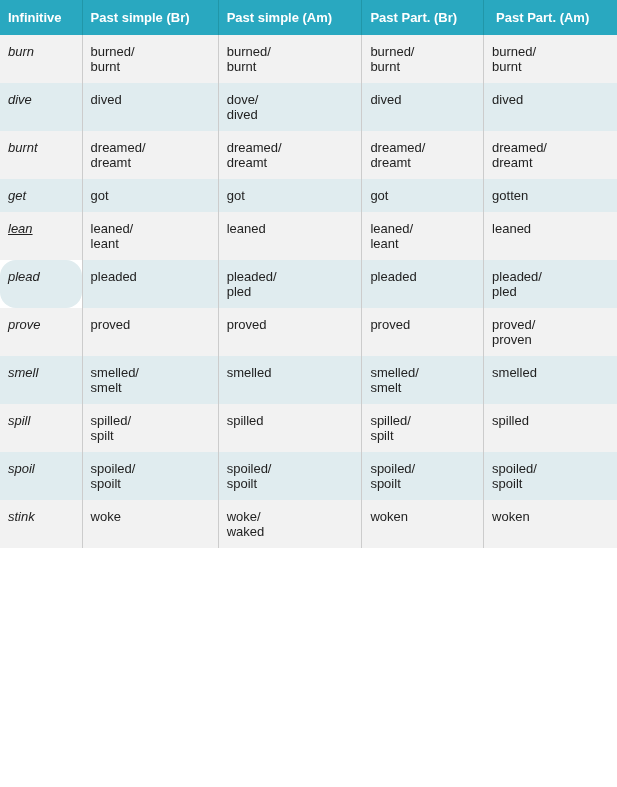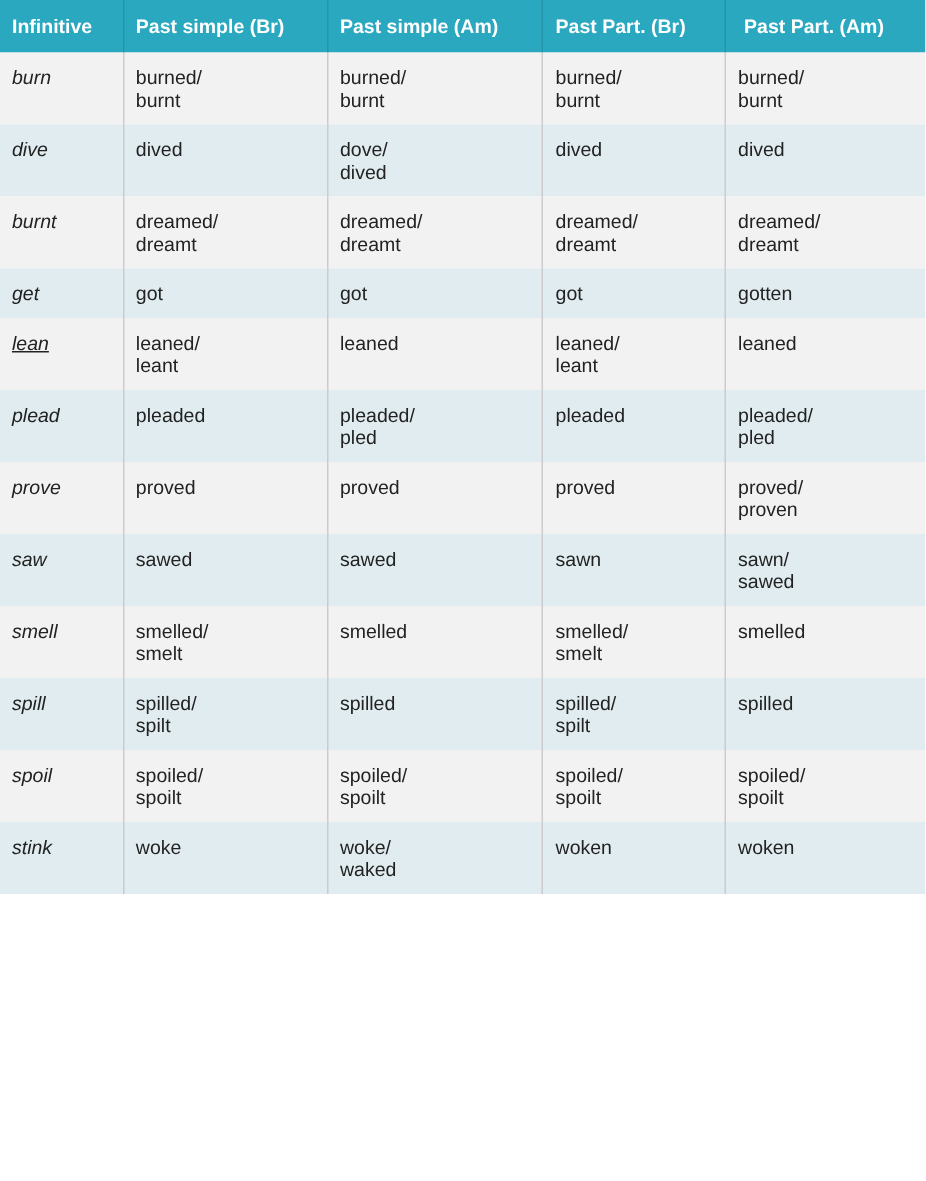--- a/index.html
+++ b/index.html
@@ -96,43 +96,35 @@
       <tr>
         <td style="white-space: pre-line; text-decoration: underline;">lean</td>
         <td style="white-space: pre-line;">leaned/
 leant</td>
         <td style="white-space: pre-line;">leaned</td>
         <td style="white-space: pre-line;">leaned/
 leant</td>
         <td style="white-space: pre-line;">leaned</td>
       </tr>
       <tr>
-        <td style="white-space: pre-line;">plead</td>
+        <td style="white-space: pre-line; border-radius: 16px;">plead</td>
         <td style="white-space: pre-line;">pleaded</td>
         <td style="white-space: pre-line;">pleaded/
 pled</td>
         <td style="white-space: pre-line;">pleaded</td>
         <td style="white-space: pre-line;">pleaded/
 pled</td>
       </tr>
       <tr>
         <td style="white-space: pre-line; font-style: italic;">prove</td>
         <td style="white-space: pre-line;">proved</td>
         <td style="white-space: pre-line;">proved</td>
         <td style="white-space: pre-line;">proved</td>
         <td style="white-space: pre-line;">proved/
 proven</td>
-      </tr>
-      <tr>
-        <td style="white-space: pre-line;">saw</td>
-        <td style="white-space: pre-line;">sawed</td>
-        <td style="white-space: pre-line;">sawed</td>
-        <td style="white-space: pre-line;">sawn</td>
-        <td style="white-space: pre-line;">sawn/
-sawed</td>
       </tr>
       <tr>
         <td style="white-space: pre-line;">smell</td>
         <td style="white-space: pre-line;">smelled/
 smelt</td>
         <td style="white-space: pre-line;">smelled</td>
         <td style="white-space: pre-line;">smelled/
 smelt</td>
         <td style="white-space: pre-line;">smelled</td>
       </tr>

